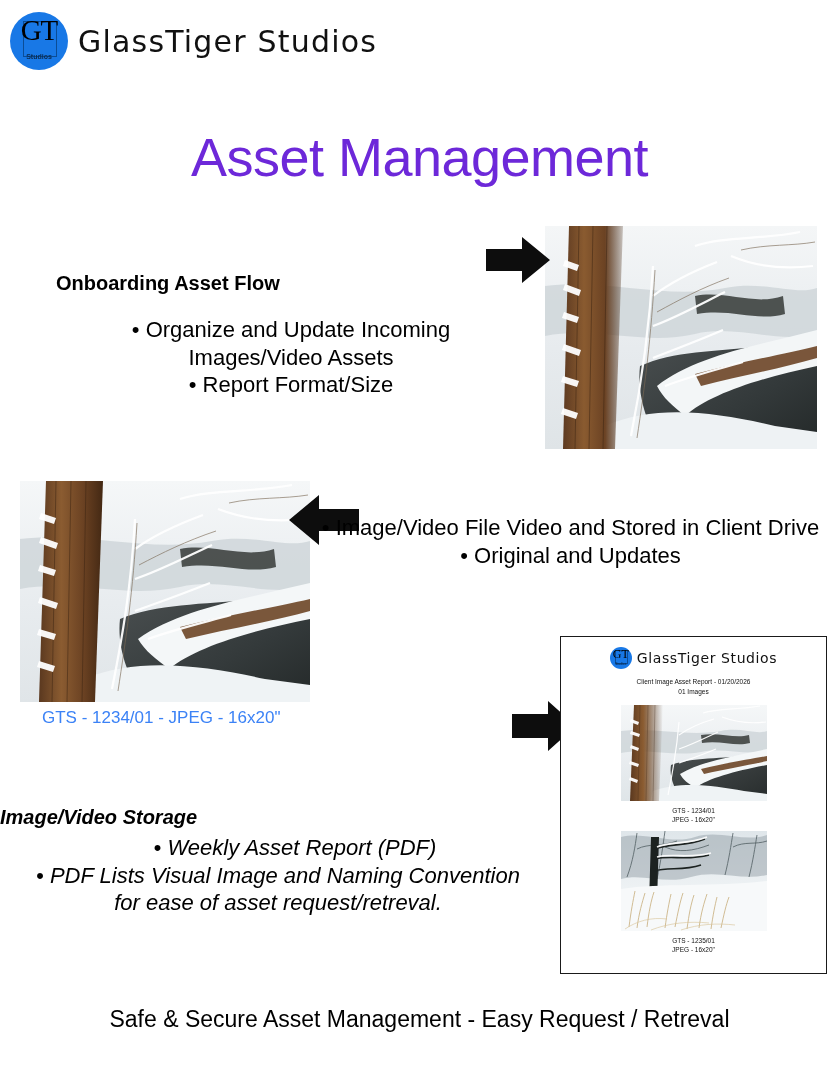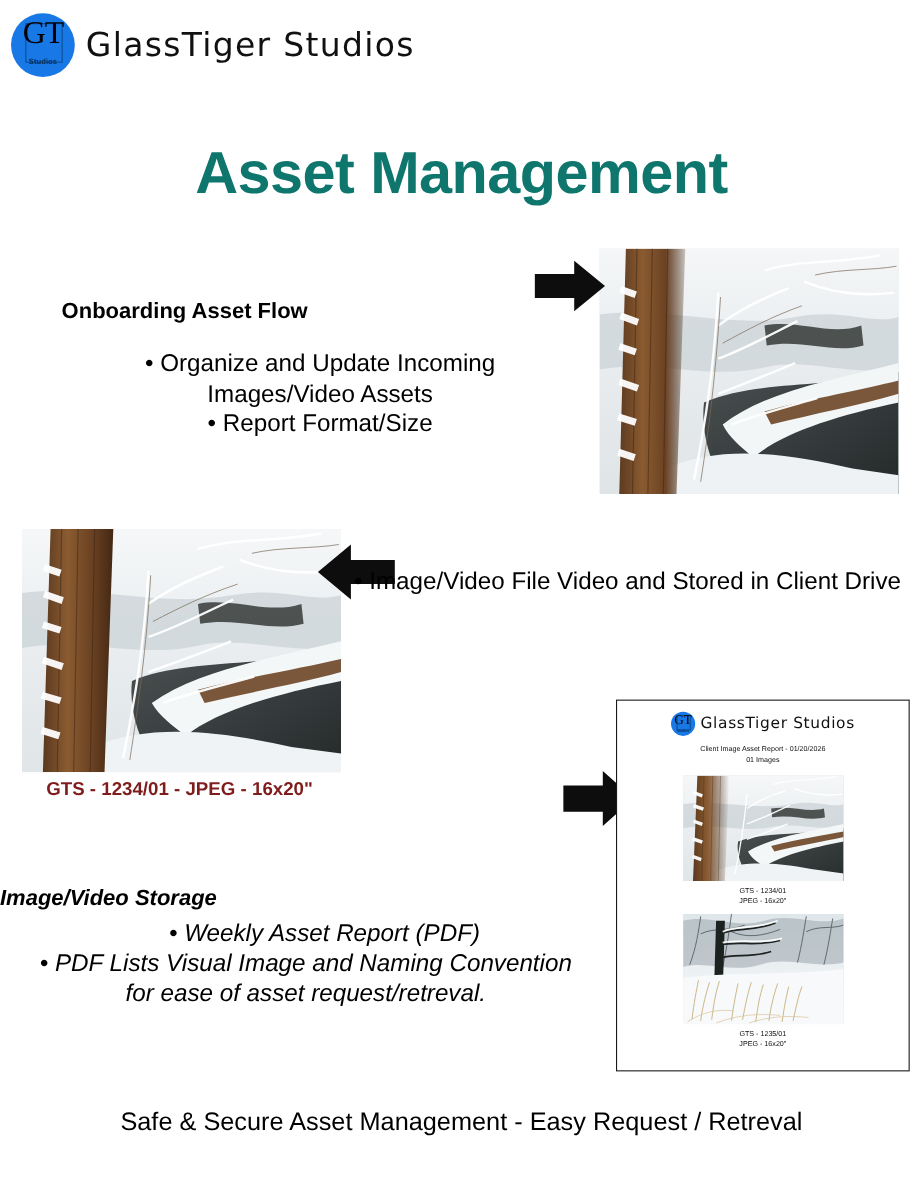--- a/index.html
+++ b/index.html
@@ -76,23 +76,23 @@
   }
 
   
   .page-title {
     position: absolute;
     left: 0;
     top: 126px;
     width: 839px;
     text-align: center;
     font-size: 54px;
-    font-weight: 700;
+    font-weight: 400;
     letter-spacing: -0.5px;
-    color: #0f766e;
+    color: #6d28d9;
   }
 
   
   .block-heading {
     font-size: 20px;
     font-weight: 700;
     text-align: left;
     line-height: 1.12;
     white-space: nowrap;
   }
@@ -147,22 +147,22 @@
     position: absolute;
     overflow: hidden;
     background: #e9eef2;
   }
   .photo svg { display: block; }
 
   
   .photo-caption {
     position: absolute;
     font-size: 17px;
-    font-weight: 700;
-    color: #7f1d1d;
+    font-weight: 400;
+    color: #3b82f6;
     white-space: nowrap;
   }
 
   
   .pdf-page {
     position: absolute;
     left: 560px;
     top: 636px;
     width: 267px;
     height: 338px;
@@ -401,20 +401,21 @@
 <div class="photo-caption" style="left:42px; top:708px;">GTS - 1234/01 - JPEG - 16x20"</div>
 
 <div class="arrow" style="left:289px; top:494px;">
   <svg width="70" height="52" viewBox="0 0 70 52">
     <path d="M70 15 L30 15 L30 1 L0 26 L30 51 L30 37 L70 37 Z" fill="#0d0d0d"></path>
   </svg>
 </div>
 
 <div class="sec2">
   <div class="block-line" style="margin-top:6px;">• Image/Video File Video and Stored in Client Drive</div>
+  <div class="block-line">• Original and Updates</div>
 </div>
 
 <div class="arrow" style="left:512px; top:700px;">
   <svg width="64" height="52" viewBox="0 0 64 52">
     <path d="M0 14 L36 14 L36 1 L64 26 L36 51 L36 38 L0 38 Z" fill="#0d0d0d"></path>
   </svg>
 </div>
 
 <div class="pdf-page">
   <div class="pdf-brand">

